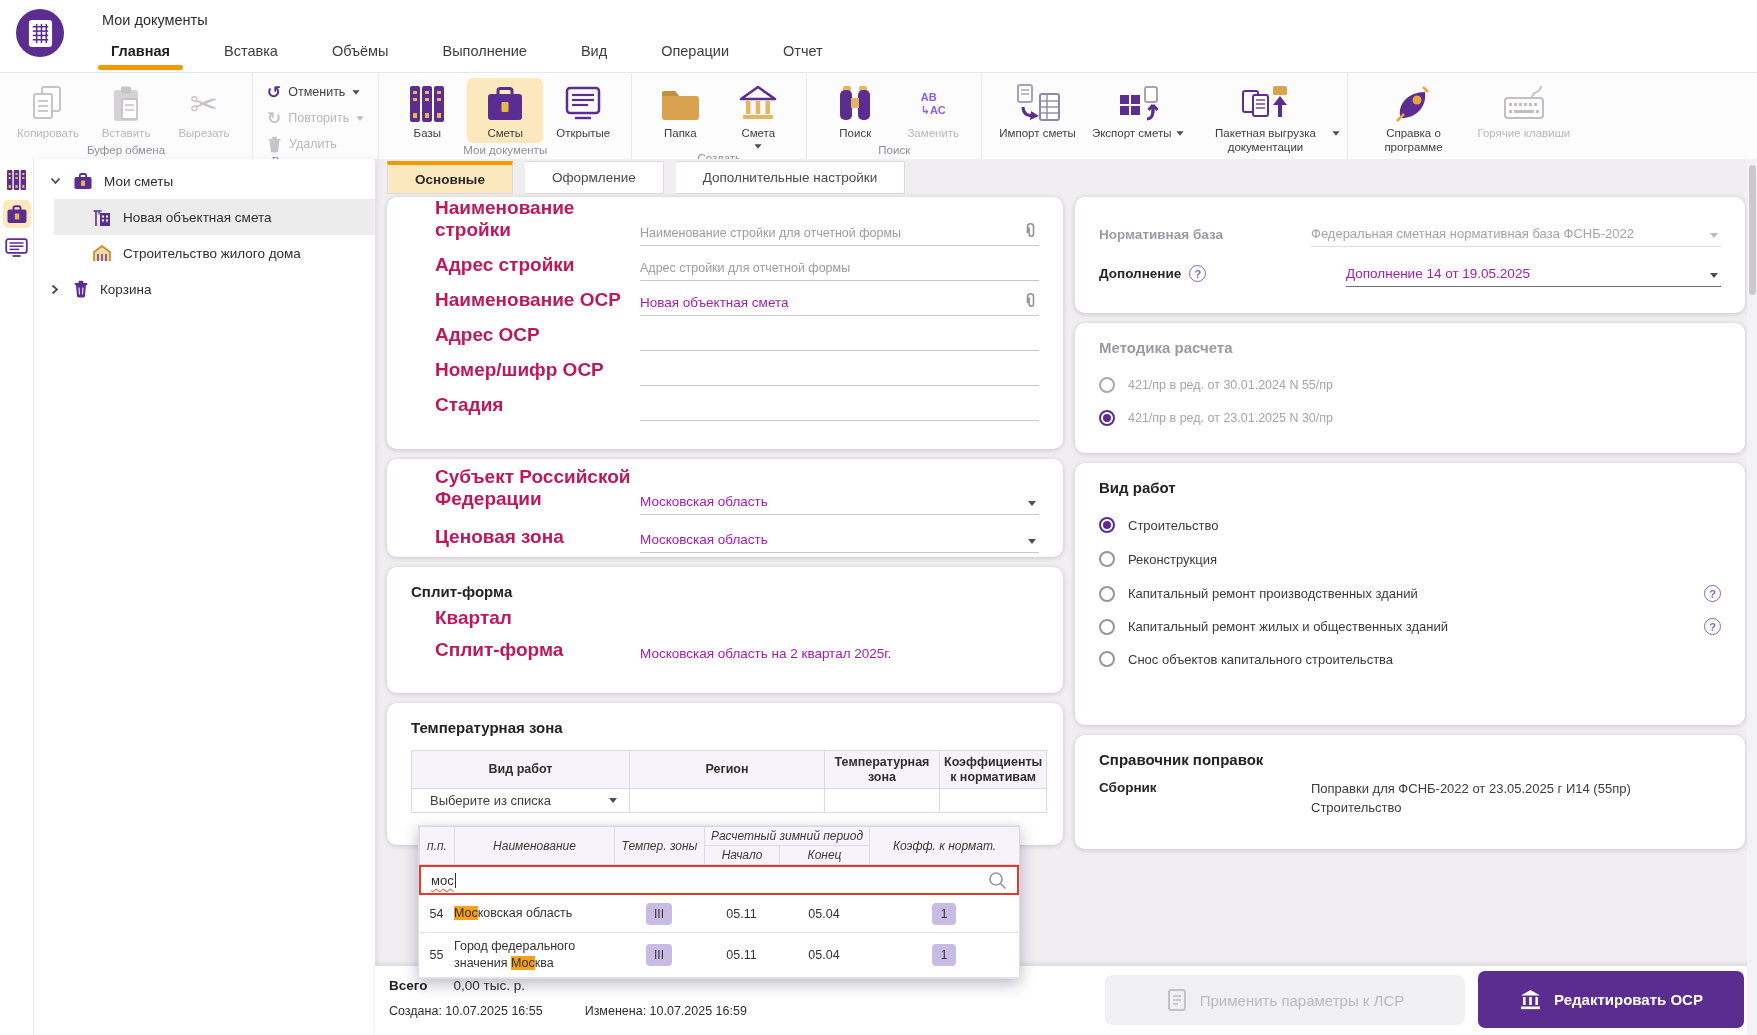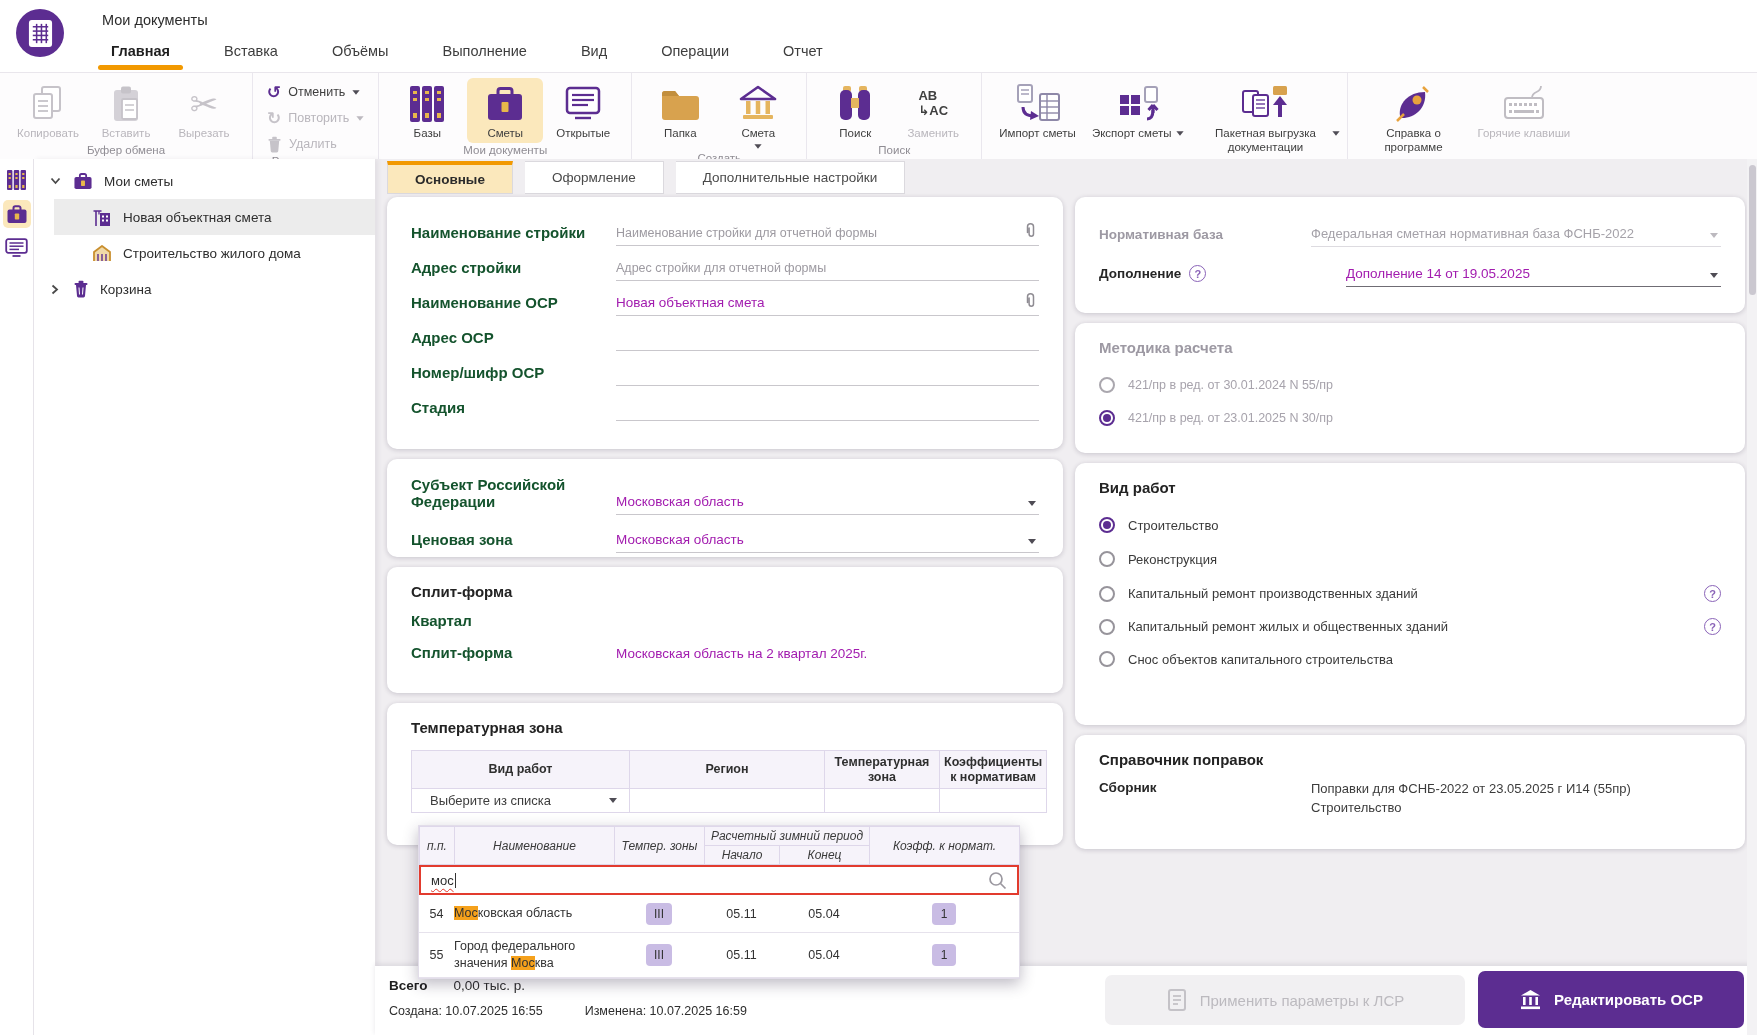--- a/index.html
+++ b/index.html
@@ -33,21 +33,21 @@
   .rbtn.disabled .lbl{color:#b9b6bc;}
   .rbtn.selected{background:#FBE8BC;}
   .caret{width:0;height:0;border-left:4.5px solid transparent;border-right:4.5px solid transparent;
         border-top:5.5px solid #4f4c55;display:inline-block;}
   .caret.gray{border-top-color:#bcb9bf;}
   .caret.sm{transform:scale(.9);}
   .stack{display:flex;flex-direction:column;justify-content:flex-start;gap:6px;padding:4px 4px 0;}
   .srow{display:flex;align-items:center;gap:7px;font-size:12.5px;height:20px;color:#3e3e3e;}
   .srow.disabled{color:#b9b6bc;}
   .uchar{font-family:"DejaVu Sans",sans-serif;font-size:17px;font-weight:bold;line-height:1;}
-  .ab-icon{font-size:13px;font-weight:bold;color:#404040;line-height:1.15;text-align:left;}
+  .ab-icon{font-size:11px;font-weight:bold;color:#8b5cf6;line-height:1.15;text-align:left;}
 
   
   .rail{position:absolute;top:159px;left:0;width:34px;bottom:0;background:#fff;
         border-right:1px solid #e7e4ea;display:flex;flex-direction:column;align-items:center;
         padding-top:7px;gap:6px;box-sizing:border-box;}
   .rail-item{width:28px;height:28px;border-radius:5px;display:flex;align-items:center;justify-content:center;}
   .rail-item.selected{background:#FBE8BC;}
   .treepanel{position:absolute;top:159px;left:34px;width:341px;bottom:0;background:#fff;
         box-shadow:3px 0 5px rgba(60,50,80,.08);padding-top:4px;box-sizing:border-box;z-index:2;}
   .trow{display:flex;align-items:center;height:36px;font-size:13.5px;color:#2e2e2e;gap:11px;}
@@ -60,21 +60,21 @@
   .main{position:absolute;top:159px;left:375px;width:1382px;bottom:0;background:#f0eef1;}
   .tabs{position:absolute;top:2px;left:12px;display:flex;height:33px;gap:12px;}
   .tab{background:#fff;border:1px solid #dbd9de;border-left:none;padding:0 27px;display:flex;
         align-items:center;font-size:13.5px;color:#4a4a4a;box-sizing:border-box;}
   .tab:first-child{border-left:1px solid #dbd9de;}
   .tab.active{background:#FBE8BC;border-top:4px solid #F29900;font-weight:bold;color:#2b2b2b;}
   .card{position:absolute;background:#fff;border-radius:10px;box-shadow:0 1px 5px rgba(40,30,60,.20);box-sizing:border-box;}
 
   
   .frow{display:flex;align-items:flex-end;height:35px;padding:0 24px;}
-  .flabel{width:205px;font-weight:bold;font-size:15px;color:#14532d;padding-bottom:5px;line-height:1.15;}
+  .flabel{width:205px;font-weight:bold;font-size:19px;color:#be185d;padding-bottom:5px;line-height:1.15;margin-left:24px;}
   .fctrl{flex:1;border-bottom:1px solid #c9c7cc;display:flex;align-items:flex-end;padding-bottom:5px;
         position:relative;min-height:20px;}
   .fctrl.noline{border-bottom:none;}
   .fph{color:#9d9aa1;font-size:12.5px;}
   .fval{color:#a21caf;font-size:13.5px;}
   .fval.gray{color:#a5a2a9;font-size:13px;}
   .ctrl-right{position:absolute;right:2px;bottom:6px;}
   .sel-caret{position:absolute;right:3px;bottom:8px;}
 
   .card-title{font-weight:bold;font-size:15px;color:#232323;padding:16px 24px 0;}

